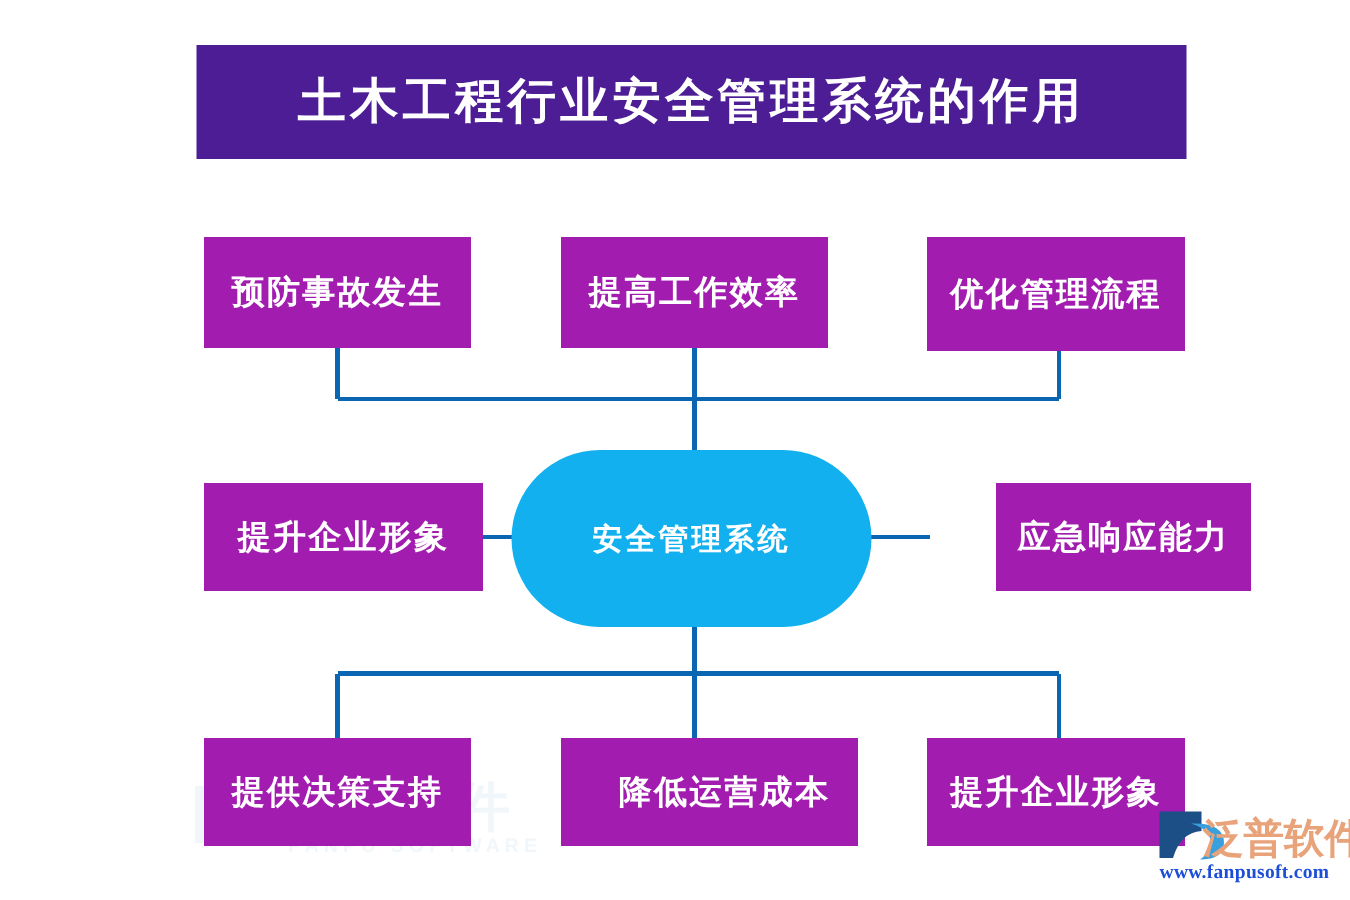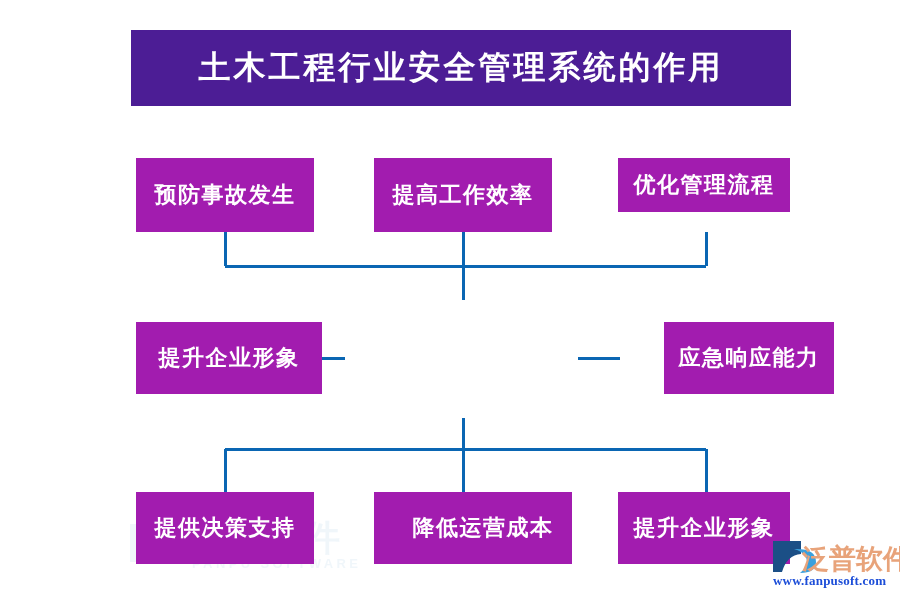--- a/index.html
+++ b/index.html
@@ -174,24 +174,25 @@
       <line x1="225" y1="449" x2="225" y2="492"></line>
       <line x1="463" y1="449" x2="463" y2="492"></line>
       <line x1="706" y1="449" x2="706" y2="492"></line>
     </g>
   </svg>
 
   <div class="node banner" style="left:131px; top:30px; width:660px; height:76px;">土木工程行业安全管理系统的作用</div>
 
   <div class="node box" style="left:136px; top:158px; width:178px; height:74px;">预防事故发生</div>
   <div class="node box" style="left:374px; top:158px; width:178px; height:74px;text-align:right;">提高工作效率</div>
-  <div class="node box" style="left:618px; top:158px; width:172px; height:54px;">优化管理流程</div>
+  <div class="node box" style="left:618px; top:158px; width:172px; height:76px;">优化管理流程</div>
 
   <div class="node box" style="left:136px; top:322px; width:186px; height:72px;">提升企业形象</div>
 
+  <div class="node hub" style="left:341px; top:300px; width:240px; height:118px;">安全管理系统</div>
 
   <div class="node box" style="left:620px; top:322px; width:170px; height:72px;margin-left:44px;">应急响应能力</div>
 
   <div class="node box" style="left:136px; top:492px; width:178px; height:72px;text-align:center;">提供决策支持</div>
   <div class="node box" style="left:374px; top:492px; width:178px; height:72px;padding-left:20px;">降低运营成本</div>
   <div class="node box" style="left:618px; top:492px; width:172px; height:72px;">提升企业形象</div>
 
   <div class="logo">
     <svg class="logo-mark" viewBox="0 0 46 36">
       <path d="M1 1 H29 V14 Q15 15 10 32 H1 Z" fill="#1b4f86"></path>

